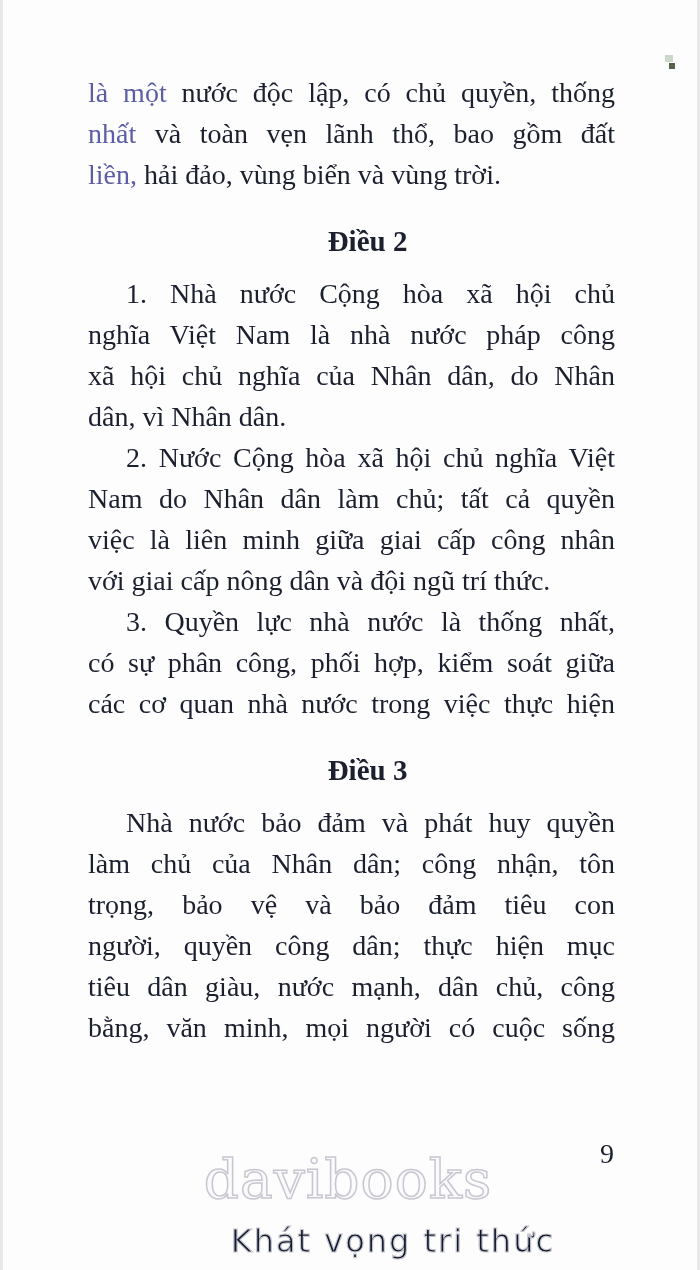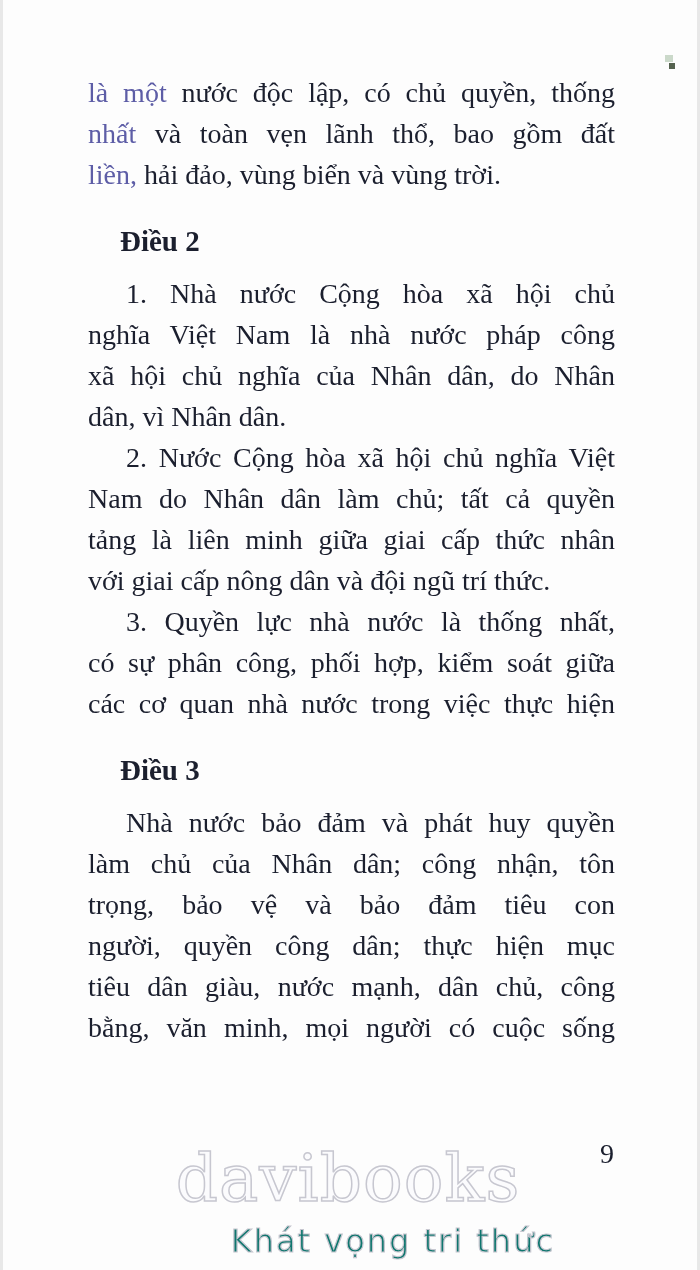--- a/index.html
+++ b/index.html
@@ -34,53 +34,54 @@
   .line.last { text-align-last: left; }
   .line.indent { padding-left: 38px; }
   .accent { color: var(--accent, #5d5da6); }
   .heading {
     font-size: 29px;
     font-weight: 700;
     line-height: 44px;
     margin: 24px 0 10px 0;
     padding-left: 32px;
     color: var(--text, #1b1f2e);
+    text-align: center;
   }
   .page-number {
     position: absolute;
     left: 586px;
     top: 1138px;
     width: 36px;
     text-align: center;
     font-size: 28px;
     line-height: 32px;
   }
   .watermark {
     position: absolute;
     left: 138px;
     top: 1136px;
     width: 414px;
     text-align: right;
     pointer-events: none;
   }
   .wm-brand {
     font-family: "DejaVu Serif", "Liberation Serif", serif;
-    font-size: 66px;
+    font-size: 55px;
     line-height: 86px;
     color: #fbfbfd;
     -webkit-text-stroke: 1.5px #c7c7d0;
     letter-spacing: 1px;
     text-align: center;
   }
   .wm-tagline {
     font-family: "DejaVu Sans", "Liberation Sans", sans-serif;
     font-size: 32px;
     line-height: 34px;
     margin-top: 2px;
-    color: #0f766e;
+    color: #0f172a;
     -webkit-text-stroke: 1.2px #c7c7d0;
     letter-spacing: 2px;
     text-align: right;
   }
   .speck {
     position: absolute;
     left: 666px;
     top: 63px;
     width: 6px;
     height: 6px;
@@ -109,21 +110,21 @@
       <div class="heading">Điều 2</div>
       <div class="para">
         <div class="line indent"><span>1. Nhà nước Cộng hòa xã hội chủ</span></div>
         <div class="line"><span>nghĩa Việt Nam là nhà nước pháp công</span></div>
         <div class="line"><span>xã hội chủ nghĩa của Nhân dân, do Nhân</span></div>
         <div class="line last"><span>dân, vì Nhân dân.</span></div>
       </div>
       <div class="para">
         <div class="line indent"><span>2. Nước Cộng hòa xã hội chủ nghĩa Việt</span></div>
         <div class="line"><span>Nam do Nhân dân làm chủ; tất cả quyền</span></div>
-        <div class="line"><span>tảng là liên minh giữa giai cấp thức nhân</span></div>
+        <div class="line"><span>việc là liên minh giữa giai cấp công nhân</span></div>
         <div class="line last"><span>với giai cấp nông dân và đội ngũ trí thức.</span></div>
       </div>
       <div class="para">
         <div class="line indent"><span>3. Quyền lực nhà nước là thống nhất,</span></div>
         <div class="line"><span>có sự phân công, phối hợp, kiểm soát giữa</span></div>
         <div class="line"><span>các cơ quan nhà nước trong việc thực hiện</span></div>
       </div>
       <div class="heading">Điều 3</div>
       <div class="para">
         <div class="line indent"><span>Nhà nước bảo đảm và phát huy quyền</span></div>

